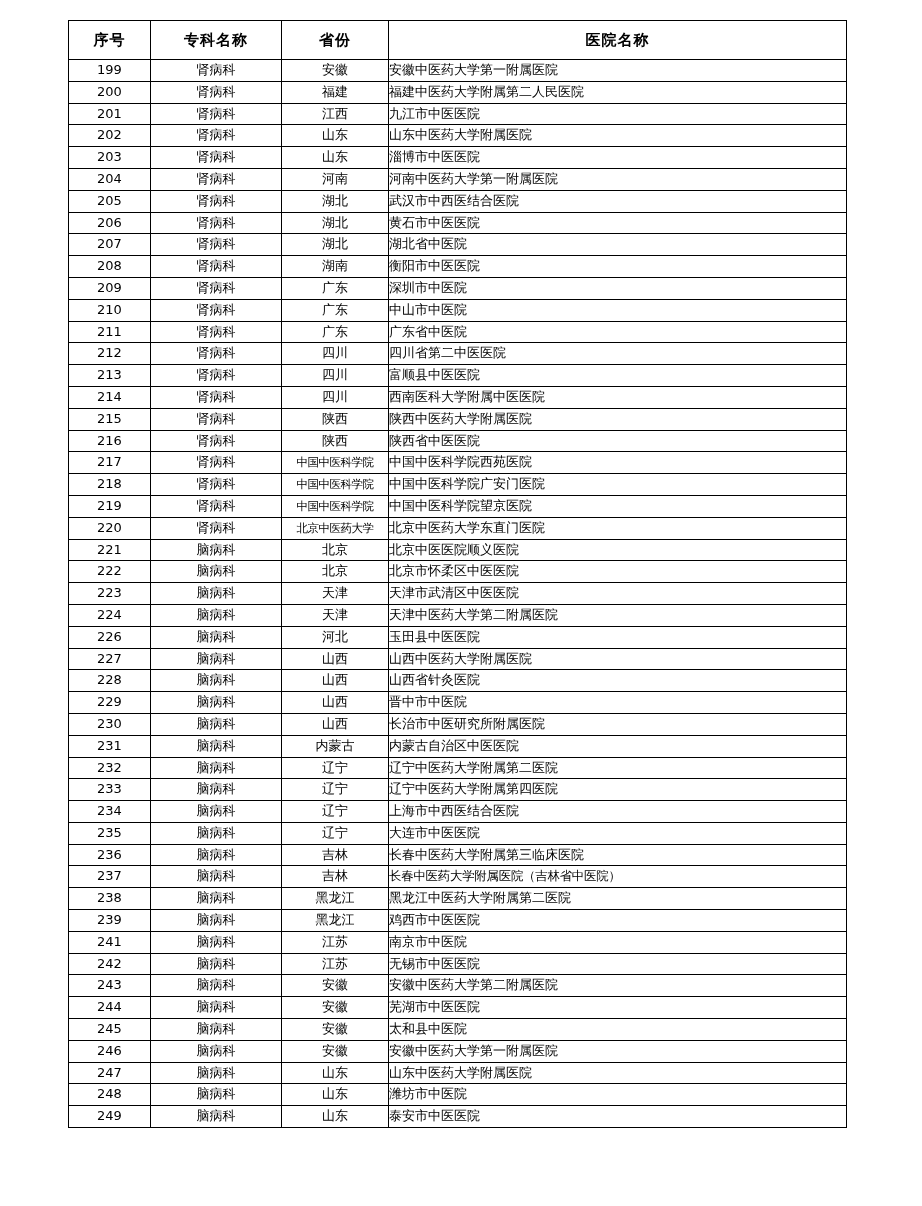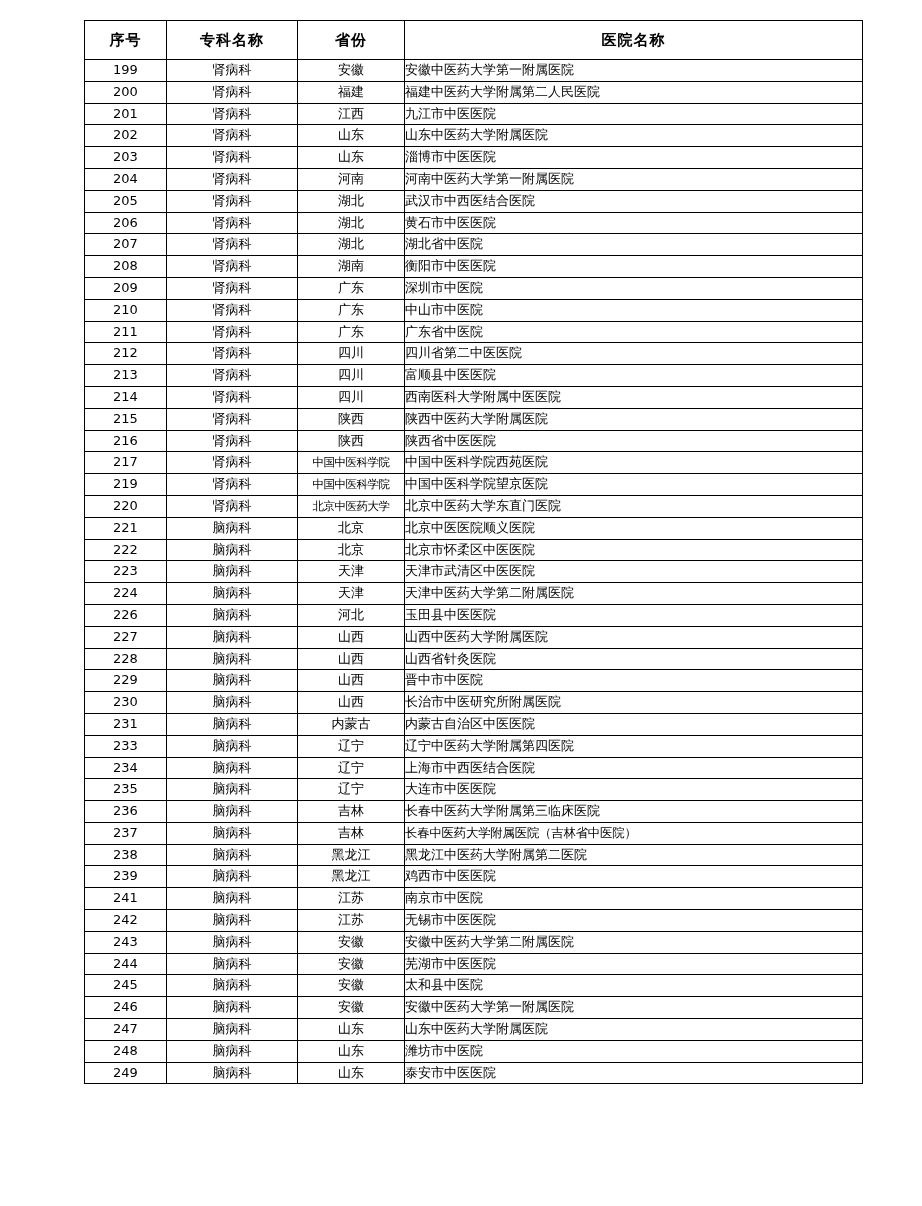--- a/index.html
+++ b/index.html
@@ -10,21 +10,21 @@
   body {
     width: 922px;
     height: 1206px;
     font-family: "DejaVu Sans", "Liberation Sans", sans-serif;
     color: #000000;
     position: relative;
     overflow: hidden;
   }
   .page {
     position: absolute;
-    left: 84px;
+    left: 68px;
     top: 20px;
     width: 778px;
   }
   table.listing {
     border-collapse: collapse;
     table-layout: fixed;
     width: 778px;
     font-size: 13px;
   }
   table.listing col.c-idx   { width: 82px; }
@@ -185,20 +185,26 @@
           <td class="prov">陕西</td>
           <td class="hosp">陕西省中医医院</td>
         </tr>
         <tr>
           <td class="idx">217</td>
           <td class="dept">肾病科</td>
           <td class="prov squeeze">中国中医科学院</td>
           <td class="hosp">中国中医科学院西苑医院</td>
         </tr>
         <tr>
+          <td class="idx">218</td>
+          <td class="dept">肾病科</td>
+          <td class="prov squeeze">中国中医科学院</td>
+          <td class="hosp">中国中医科学院广安门医院</td>
+        </tr>
+        <tr>
           <td class="idx">219</td>
           <td class="dept">肾病科</td>
           <td class="prov squeeze">中国中医科学院</td>
           <td class="hosp">中国中医科学院望京医院</td>
         </tr>
         <tr>
           <td class="idx">220</td>
           <td class="dept">肾病科</td>
           <td class="prov squeeze">北京中医药大学</td>
           <td class="hosp">北京中医药大学东直门医院</td>
@@ -255,20 +261,26 @@
           <td class="idx">230</td>
           <td class="dept">脑病科</td>
           <td class="prov">山西</td>
           <td class="hosp">长治市中医研究所附属医院</td>
         </tr>
         <tr>
           <td class="idx">231</td>
           <td class="dept">脑病科</td>
           <td class="prov">内蒙古</td>
           <td class="hosp">内蒙古自治区中医医院</td>
+        </tr>
+        <tr>
+          <td class="idx">232</td>
+          <td class="dept">脑病科</td>
+          <td class="prov">辽宁</td>
+          <td class="hosp">辽宁中医药大学附属第二医院</td>
         </tr>
         <tr>
           <td class="idx">233</td>
           <td class="dept">脑病科</td>
           <td class="prov">辽宁</td>
           <td class="hosp">辽宁中医药大学附属第四医院</td>
         </tr>
         <tr>
           <td class="idx">234</td>
           <td class="dept">脑病科</td>

